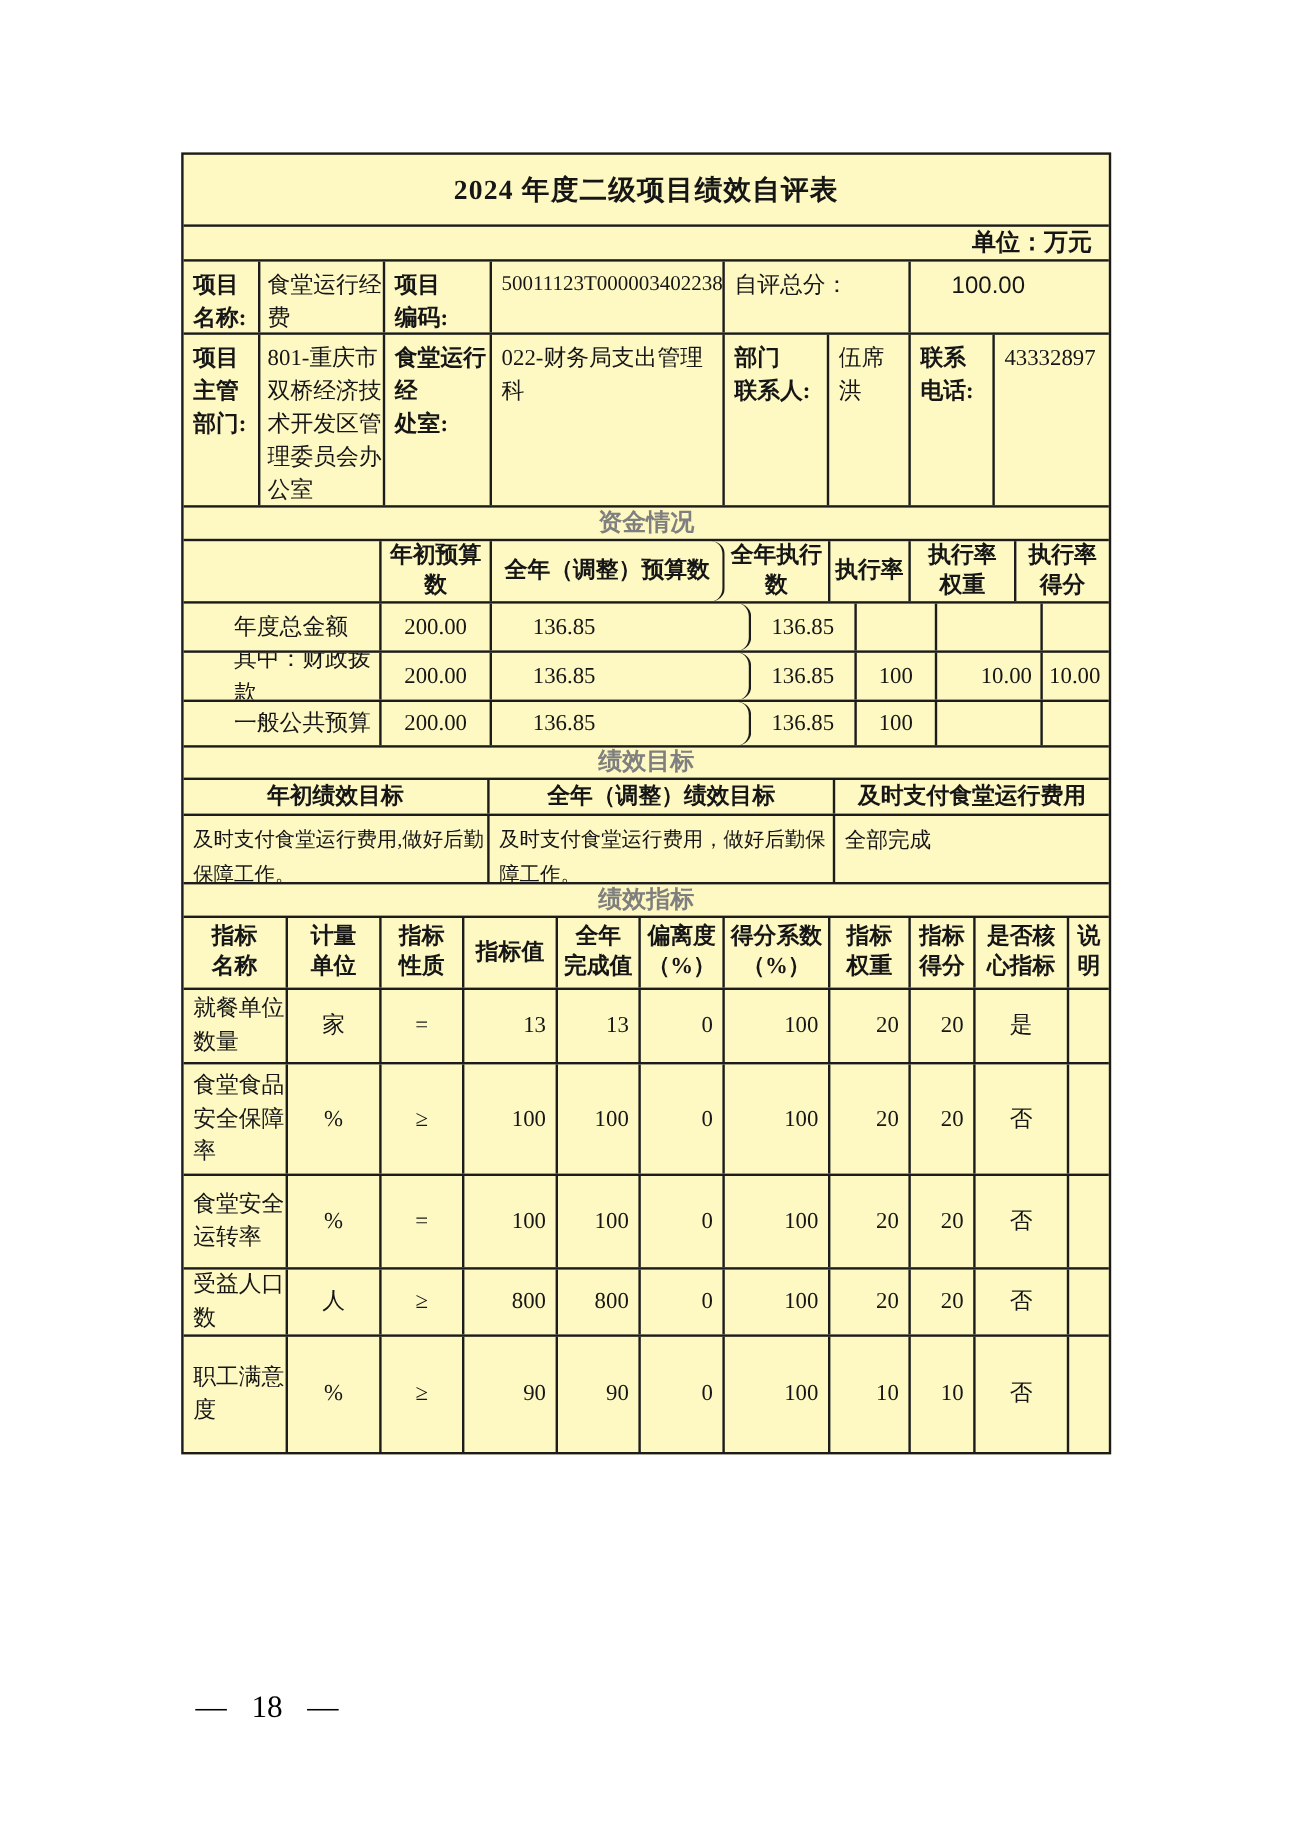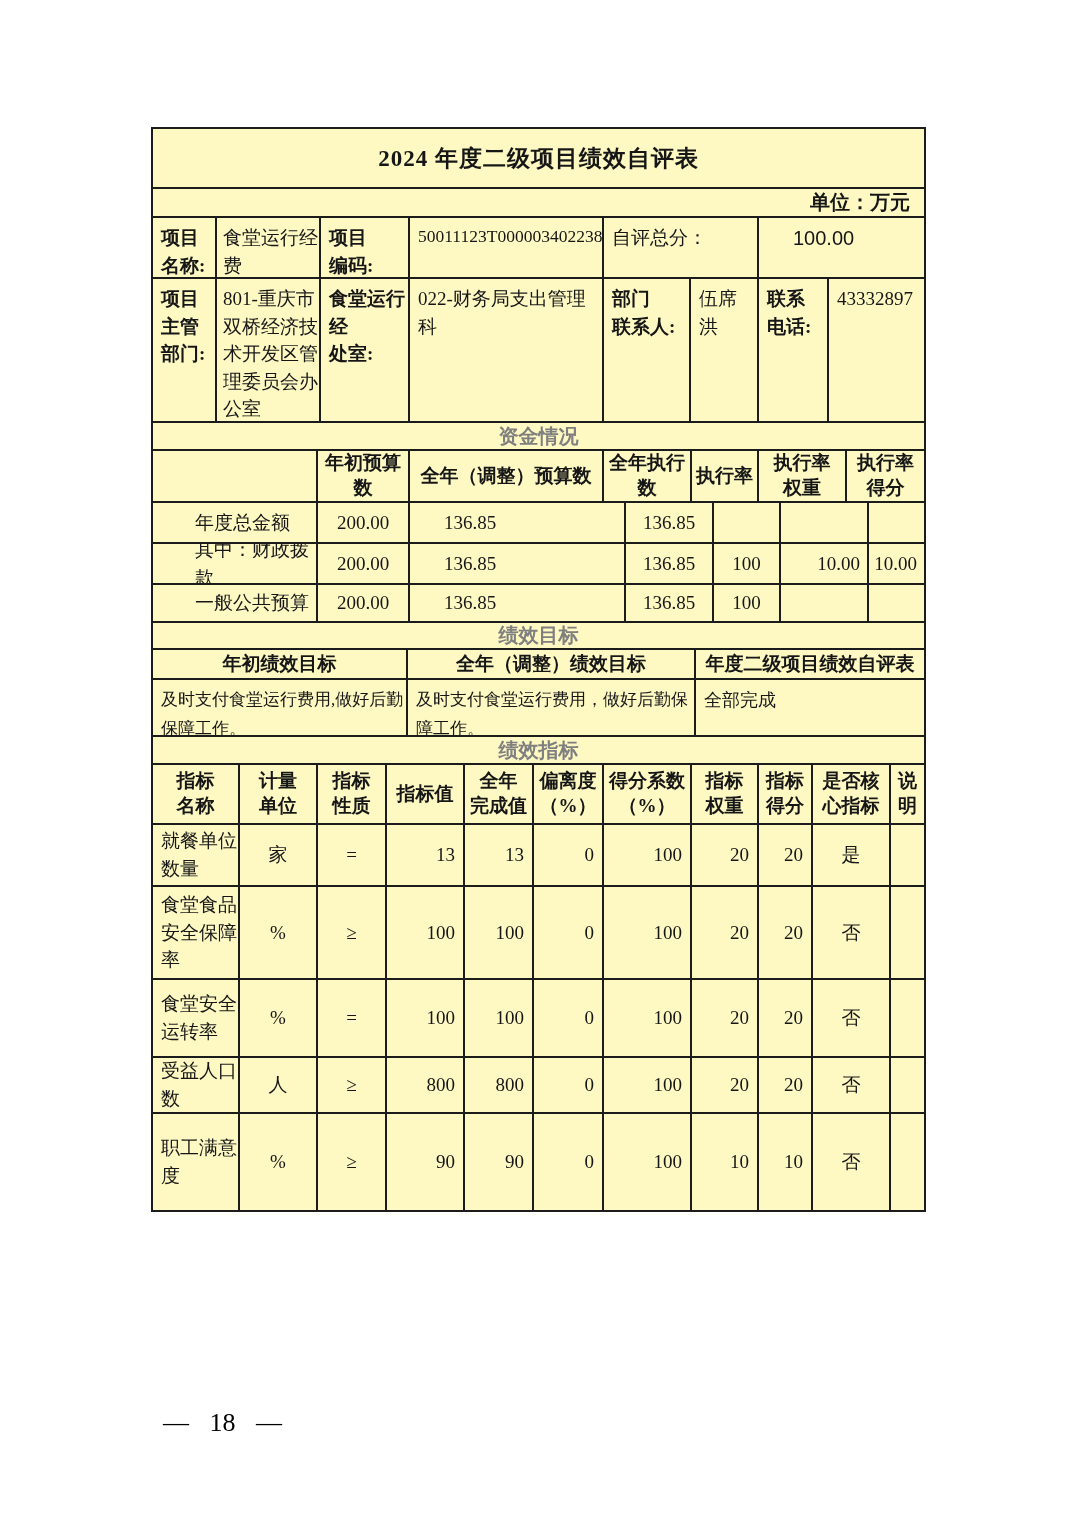--- a/index.html
+++ b/index.html
@@ -39,21 +39,21 @@
   .fhead .c, .ghead .c, .ihead .c{font-weight:bold;line-height:1.3;}
   .code-val{font-size:17.5px;}
   .score-val{font-family:"Liberation Sans","DejaVu Sans",sans-serif;font-size:20px;}
   .goal-txt{font-size:17px;line-height:1.7;}
   .goal-done{font-size:18px;line-height:1.6;}
   
   .b1{width:64px;} .b2{width:104px;} .b3{width:89px;} .b4{width:194px;}
   .b5{width:155px;} .b6{flex:1;}
   .r2c5{width:87px;} .r2c6{width:68px;} .r2c7{width:70px;} .r2c8{flex:1;}
   
-  .fc1{width:165px;} .fc2{width:92px;} .fc3{width:194px;} .fc4{width:88px;}
+  .fc1{width:165px;} .fc2{width:92px;} .fc3{width:194px;border-radius:11px;} .fc4{width:88px;}
   .fc5{width:67px;}  .fc6{width:88px;} .fc7{flex:1;}
   
   .g1{width:255px;} .g2{width:288px;} .g3{flex:1;}
   
   .ic1{width:87px;} .ic2{width:78px;} .ic3{width:69px;} .ic4{width:78px;}
   .ic5{width:69px;} .ic6{width:70px;} .ic7{width:88px;} .ic8{width:67px;}
   .ic9{width:54px;} .ic10{width:78px;} .ic11{flex:1;}
   .page-num{
     position:absolute;left:163px;top:1408px;font-size:26px;color:#000000;
     word-spacing:14px;font-family:"Liberation Serif","DejaVu Serif",serif;
@@ -153,21 +153,21 @@
     <div class="c fc7 right pr7"></div>
   </div>
 
   <div class="trow band" style="height:27px">
     <div class="c" style="flex:1">绩效目标</div>
   </div>
 
   <div class="trow ghead" style="height:30px">
     <div class="c g1">年初绩效目标</div>
     <div class="c g2">全年（调整）绩效目标</div>
-    <div class="c g3">年度二级项目绩效自评表</div>
+    <div class="c g3">及时支付食堂运行费用</div>
   </div>
 
   <div class="trow" style="height:57px">
     <div class="c g1 left topa pl8 pt6 goal-txt">及时支付食堂运行费用,做好后勤
 保障工作。</div>
     <div class="c g2 left topa pl8 pt6 goal-txt">及时支付食堂运行费用，做好后勤保
 障工作。</div>
     <div class="c g3 left topa pl8 pt6 goal-done">全部完成</div>
   </div>
 

